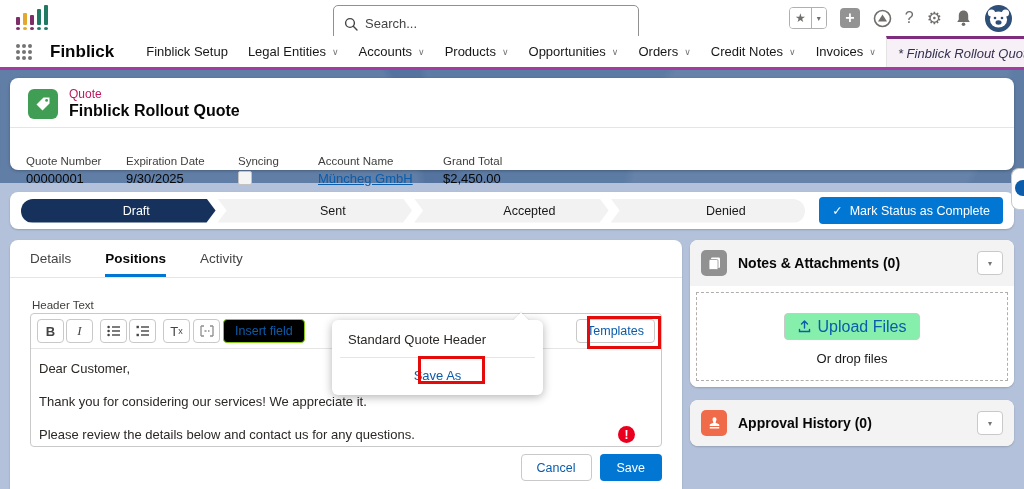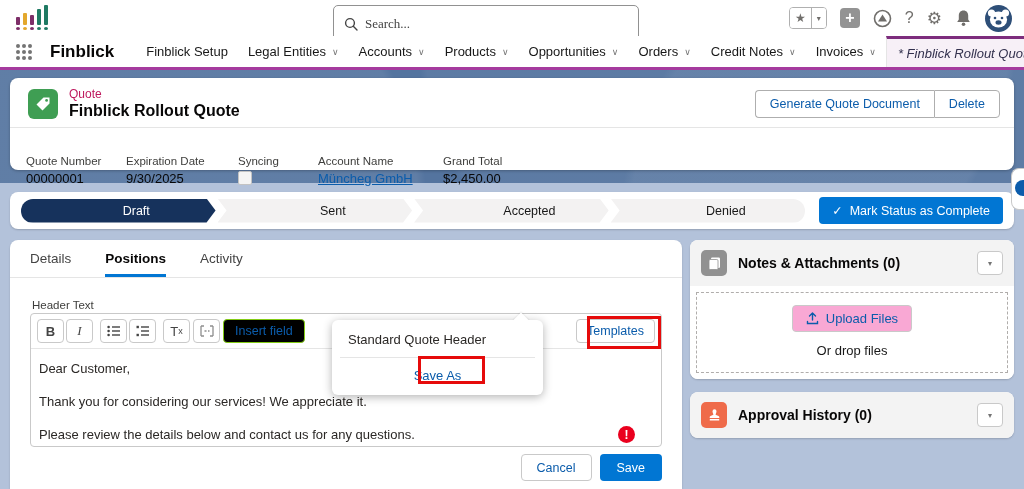--- a/index.html
+++ b/index.html
@@ -5,21 +5,21 @@
   * { box-sizing: border-box; margin: 0; padding: 0; }
   html,body { width:1024px; height:489px; overflow:hidden; }
   body { font-family:"Liberation Sans", sans-serif; font-size:13px; color:#181818; background:#b3c2da; position:relative; }
 
   
   .ghead { position:absolute; top:0; left:0; right:0; height:36px; background:#fff; }
   .logo { position:absolute; left:16px; top:6px; display:flex; align-items:flex-end; gap:3px; height:24px; }
   .logo .col { display:flex; flex-direction:column; align-items:center; gap:2px; }
   .logo .bar { width:4px; border-radius:1px; }
   .logo .dot { width:4px; height:3px; border-radius:50%; }
-  .searchbox { position:absolute; left:333px; top:5px; width:306px; height:37px; border:1px solid #919191; border-radius:5px; background:#fff; display:flex; align-items:center; gap:7px; padding:0 10px;font-family:Liberation Serif, serif; }
+  .searchbox { position:absolute; left:333px; top:5px; width:306px; height:37px; border:1px solid #919191; border-radius:5px; background:#fff; display:flex; align-items:center; gap:7px; padding:0 10px; }
   .searchbox input { border:none; outline:none; flex:1; font-size:13px; font-family:inherit; color:#181818; background:transparent; }
   .searchbox input::placeholder { color:#444; }
   .gicons { position:absolute; right:12px; top:5px; height:26px; display:flex; align-items:center; gap:13px; color:#706e6b; }
   .fav-group { display:flex; height:22px; border:1px solid #b0b0b0; border-radius:4px; overflow:hidden; }
   .fav-star { width:21px; display:flex; align-items:center; justify-content:center; font-size:12px; color:#706e6b; background:#fff; }
   .fav-caret { width:15px; display:flex; align-items:center; justify-content:center; font-size:8px; color:#706e6b; border-left:1px solid #b0b0b0; background:#fff; }
   .plus-btn { width:20px; height:20px; background:#939393; color:#fff; border-radius:4px; display:flex; align-items:center; justify-content:center; font-size:16px; font-weight:bold; line-height:1; }
   .help-glyph { font-size:16px; color:#706e6b; }
   .gear-glyph { font-size:17px; color:#706e6b; line-height:1; }
 
@@ -104,21 +104,21 @@
 
   
   .side { position:absolute; left:690px; width:324px; top:240px; }
   .side-card { background:#fff; border-radius:8px; box-shadow:0 1px 2px rgba(0,0,0,.18); margin-bottom:13px; overflow:hidden; }
   .side-head { display:flex; align-items:center; gap:11px; padding:10px 11px; background:#f3f3f3; }
   .side-icon { width:26px; height:26px; border-radius:5px; display:flex; align-items:center; justify-content:center; flex:0 0 auto; }
   .side-title { font-size:14px; font-weight:bold; color:#080707; }
   .menu-btn { margin-left:auto; width:26px; height:24px; background:#fff; border:1px solid #c9c9c9; border-radius:4px; color:#747474; font-size:8px; display:flex; align-items:center; justify-content:center; cursor:pointer; }
   .notes-body { padding:6px; background:#fff; }
   .dropzone { border:1px dashed #b0adab; display:flex; flex-direction:column; align-items:center; justify-content:center; gap:11px; padding:12px 0 14px 0; }
-  .upload-btn { height:27px; border:1px solid #c9c9c9; border-radius:4px; background:#f9a8d4; color:#0b5cab; font-size:13px; font-family:inherit; padding:0 13px; display:flex; align-items:center; gap:7px; cursor:pointer; }
+  .upload-btn { height:27px; border:1px solid #c9c9c9; border-radius:4px; background:#86efac; color:#0b5cab; font-size:16px; font-family:inherit; padding:0 13px; display:flex; align-items:center; gap:7px; cursor:pointer;margin-top:8px; }
   .drop-label { font-size:13px; color:#181818; }
 
   
   .dock { position:absolute; right:0; top:168px; width:13px; height:42px; background:#fff; border:1px solid #c9c9c9; border-right:none; border-radius:8px 0 0 8px; overflow:hidden; }
   .dock span { position:absolute; left:3px; top:11px; width:16px; height:16px; border-radius:50%; background:#0b5cab; }
 </style>
 </head>
 <body>
 
 <div class="ghead">
@@ -239,24 +239,20 @@
     <span class="quote-icon">
       <svg width="18" height="18" viewBox="0 0 18 18">
           <path d="M2.5 9.5 L9.5 2.5 L15.5 2.5 L15.5 8.5 L8.5 15.5 Z" fill="#fff"></path>
           <circle cx="12.6" cy="5.4" r="1.4" fill="#3f9e53"></circle>
         </svg>
     </span>
     <div class="record-labels">
       <div class="entity-label">Quote</div>
       <div class="record-title">Finblick Rollout Quote</div>
     </div>
-    <div class="record-actions">
-      <button>Generate Quote Document</button>
-      <button>Delete</button>
-    </div>
   </div>
   <div class="record-divider"></div>
   <div class="record-fields">
     <div class="fld" style="width:100px">
       <div class="fld-label">Quote Number</div>
       <div class="fld-value">00000001</div>
     </div>
     <div class="fld" style="width:112px">
       <div class="fld-label">Expiration Date</div>
       <div class="fld-value">9/30/2025</div>

